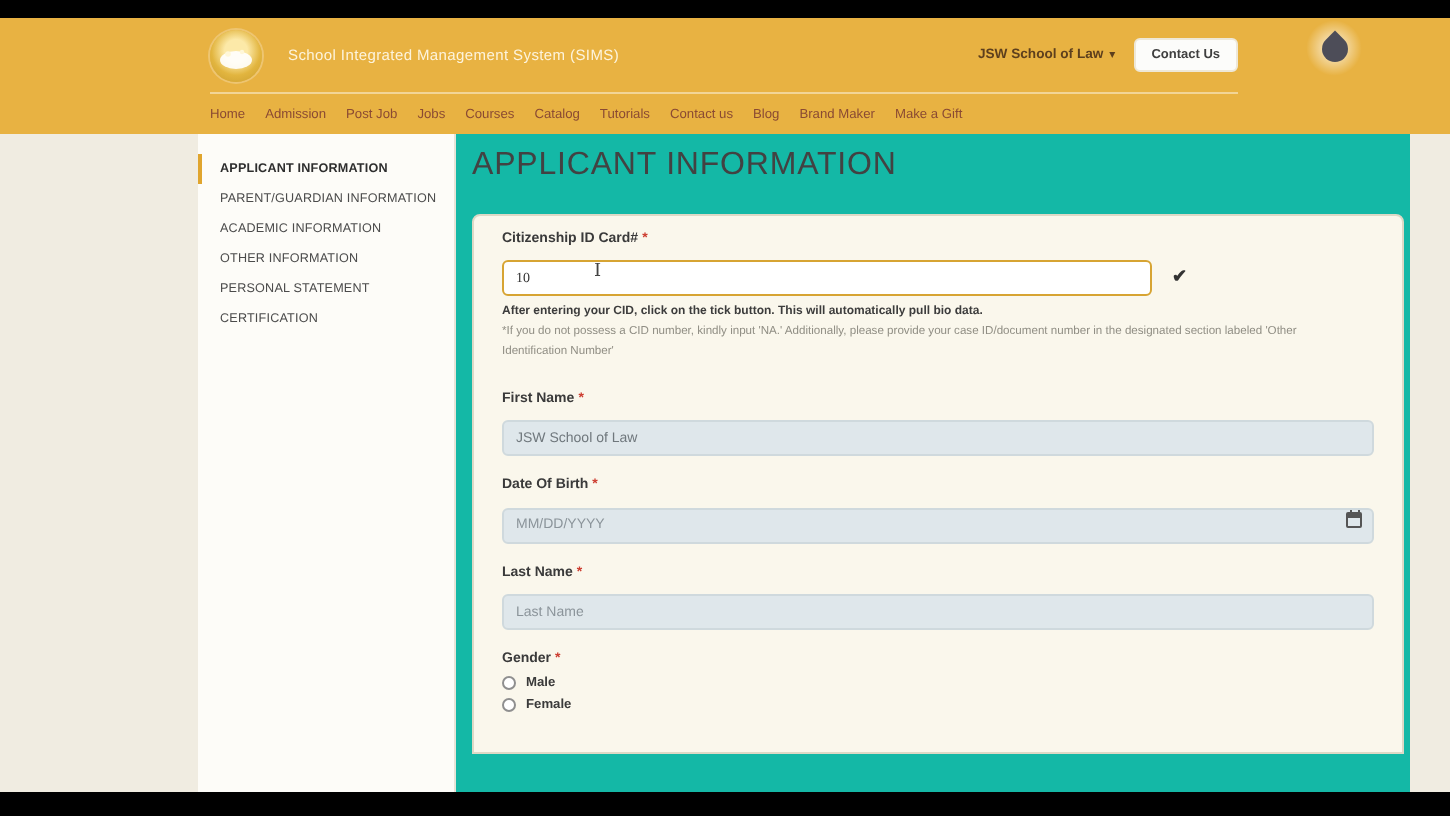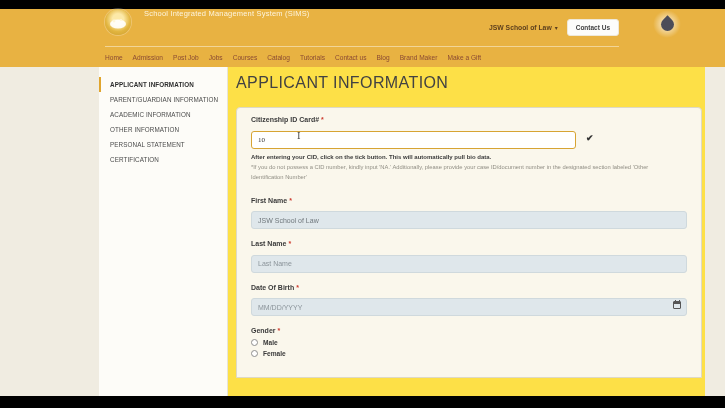--- a/index.html
+++ b/index.html
@@ -3,39 +3,39 @@
 <meta charset="utf-8">
 <style>
   * { margin:0; padding:0; box-sizing:border-box; }
   html,body { width:725px; height:408px; overflow:hidden; }
   body { background:#000; font-family:"Liberation Sans","DejaVu Sans",sans-serif; }
   .screen { position:relative; margin-top:9px; height:387px; background:#f0ece1; }
 
   
   .topbar { background:#e8b242; height:58px; position:relative; }
   .topbar-inner { margin-left:105px; width:514px; }
-  .topbar-row1 { display:flex; height:37px; position:relative; }
+  .topbar-row1 { display:flex; align-items:center; height:37px; position:relative; }
   .logo { width:26px; height:26px; border-radius:50%; background:radial-gradient(circle at 50% 40%, #fce9a8 0 28%, #e2b53f 60%, #c79a2e 100%); position:relative; flex:0 0 auto; box-shadow:0 0 0 1px rgba(255,255,255,.25); }
   .logo svg { position:absolute; left:3px; top:7px; }
   .app-title { color:#fdf4dd; font-size:7.5px; letter-spacing:.2px; margin-left:13px; }
   .topbar-right { margin-left:auto; display:flex; align-items:center; gap:9px; }
   .school-select { color:#5d3f1d; font-size:6.8px; font-weight:bold; cursor:pointer; display:flex; align-items:center; gap:3px; }
   .caret { font-size:6px; color:#5d3f1d; }
   .contact-btn { background:#fcfcfa; color:#3f3f3f; font-size:6.5px; font-weight:bold; border:1px solid #eee8d8; border-radius:3px; padding:4px 8px; cursor:pointer; }
   .topbar-divider { height:1px; background:rgba(255,255,255,.45); }
   .nav-row { display:flex; align-items:center; height:20px; gap:10px; }
   .nav-link { color:#8a4a33; font-size:6.6px; cursor:pointer; white-space:nowrap; }
 
   
   .droplet-wrap { position:absolute; top:1px; right:44px; width:28px; height:28px; background:radial-gradient(circle, rgba(255,255,255,.85) 0%, rgba(255,255,255,0) 70%); display:flex; align-items:center; justify-content:center; }
   .droplet { width:13px; height:13px; background:#4d4d58; border-radius:0 50% 50% 50%; transform:rotate(45deg); }
 
   
   .page { height:329px; }
-  .content { margin-left:99px; width:606px; height:100%; background:#fde047; display:flex; border-bottom:none; }
+  .content { margin-left:99px; width:606px; height:100%; background:#14b8a6; display:flex; border-bottom:none; }
   .sidebar { width:129px; border-right:1px solid #e7e4d8; padding-top:10px; background:#fdfcf8; }
   .side-item { font-size:6.3px; color:#4b4b4b; padding:4px 8px 4px 9px; letter-spacing:.1px; cursor:pointer; border-left:2px solid transparent; }
   .side-item.active { font-weight:bold; color:#2e2e2e; border-left:2px solid #e0a52e; }
 
   .main { flex:1; padding:7px 0 0 8px; }
   .page-heading { font-size:16px; font-weight:400; color:#424242; letter-spacing:.4px; }
 
   .card { margin-top:15px; margin-right:3px; background:#faf7ec; border:1px solid #ddd9c6; border-radius:4px 4px 0 0; padding:8px 14px 20px 14px; }
 
   .fgroup { margin-top:11px; }
@@ -139,33 +139,33 @@
           <div class="fgroup" style="margin-top:14px;">
             <div class="flabel">
               <span>First Name</span><span class="req">*</span>
             </div>
             <input class="tinput" type="text" value="JSW School of Law" style="">
           </div>
 
 
           <div class="fgroup">
             <div class="flabel">
-              <span>Last Name</span><span class="req">*</span>
-            </div>
-            <input class="tinput" type="text" placeholder="Last Name" style="">
-          </div>
-
-          <div class="fgroup">
-            <div class="flabel">
               <span>Date Of Birth</span><span class="req">*</span>
             </div>
             <div class="input-iconwrap">
               <input class="tinput" type="text" placeholder="MM/DD/YYYY" style="">
               <span class="calendar-icon"></span>
             </div>
+          </div>
+
+          <div class="fgroup">
+            <div class="flabel">
+              <span>Last Name</span><span class="req">*</span>
+            </div>
+            <input class="tinput" type="text" placeholder="Last Name" style="">
           </div>
 
           <div class="fgroup">
             <div class="flabel">
               <span>Gender</span><span class="req">*</span>
             </div>
             <div class="radio-row">
               <input class="radio" type="radio" name="gender" style="">
               <span class="radio-label">Male</span>
             </div>

